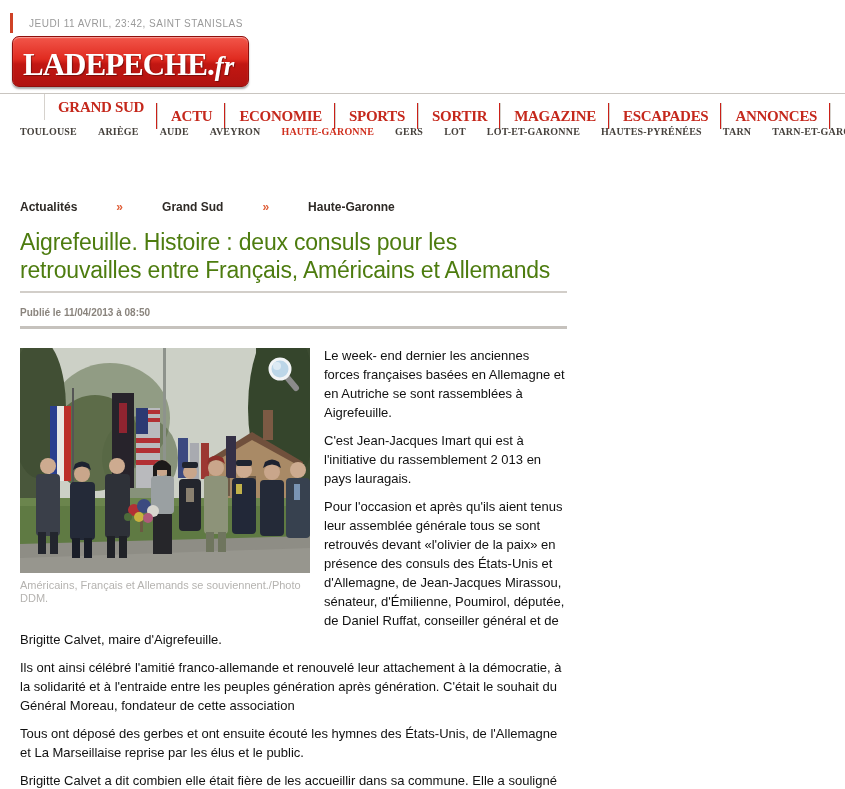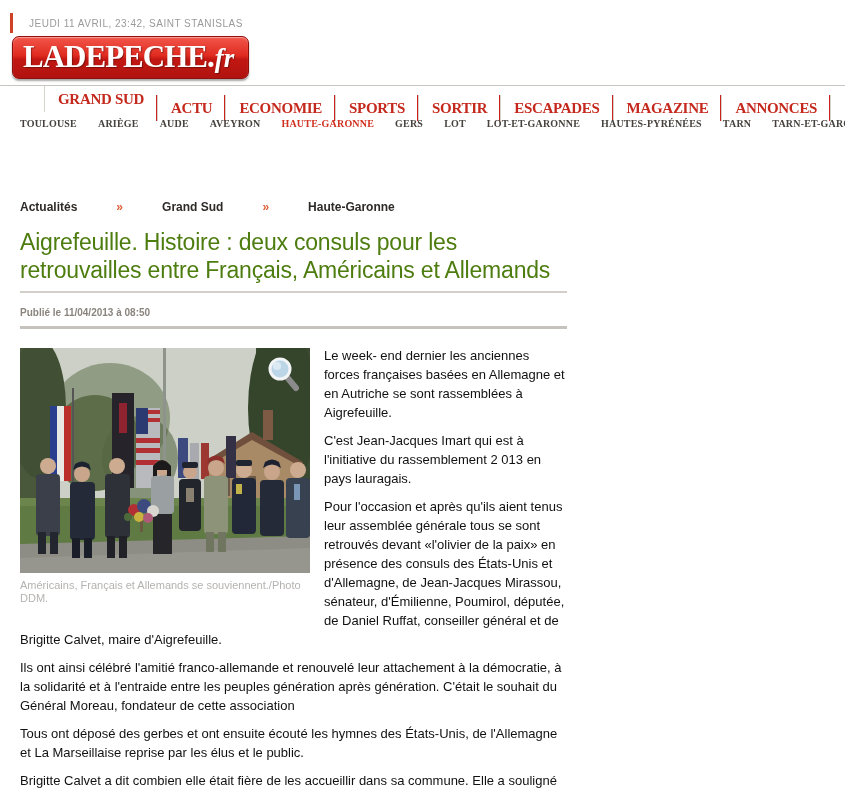--- a/index.html
+++ b/index.html
@@ -30,21 +30,21 @@
     font-size: 10px;
     letter-spacing: 0.5px;
     color: #9a9a9a;
     text-transform: uppercase;
   }
 
   
   .logo {
     display: inline-block;
     margin: 8px 0 0 12px;
-    padding: 4px 14px 6px 10px;
+    padding: 12px 14px 6px 10px;
     background: linear-gradient(#f2564a 0%, #e02b20 45%, #c21712 55%, #b01310 100%);
     border: 1px solid #8f0f0c;
     border-radius: 7px;
     box-shadow: 0 2px 2px rgba(0,0,0,0.35), inset 0 1px 1px rgba(255,255,255,0.45);
     cursor: pointer;
     line-height: 1;
   }
   .logo .logo-main {
     font-family: "Liberation Serif", serif;
     font-weight: 700;
@@ -220,24 +220,24 @@
     <li>
         <span>ECONOMIE</span>
       </li>
     <li>
         <span>SPORTS</span>
       </li>
     <li>
         <span>SORTIR</span>
       </li>
     <li>
+        <span>MAGAZINE</span>
+      </li>
+    <li>
         <span>ESCAPADES</span>
-      </li>
-    <li>
-        <span>MAGAZINE</span>
       </li>
     <li>
         <span>ANNONCES</span>
       </li>
     <li>
         <span>SERVICES+</span>
       </li>
   </ul>
 </div>
 

